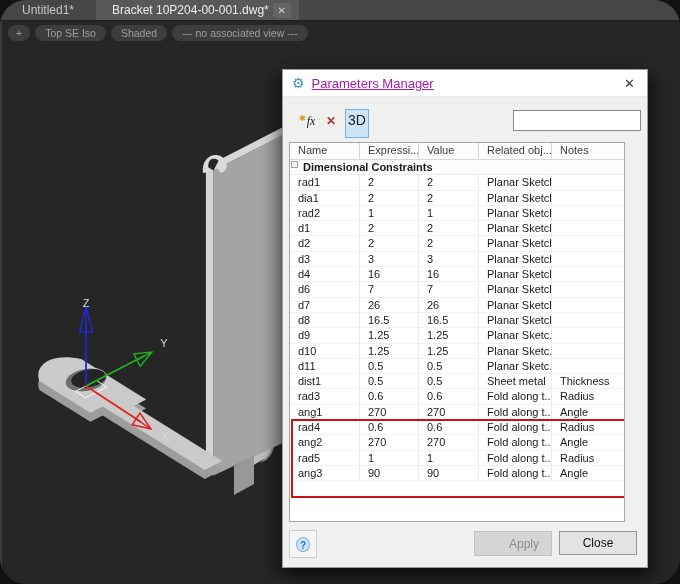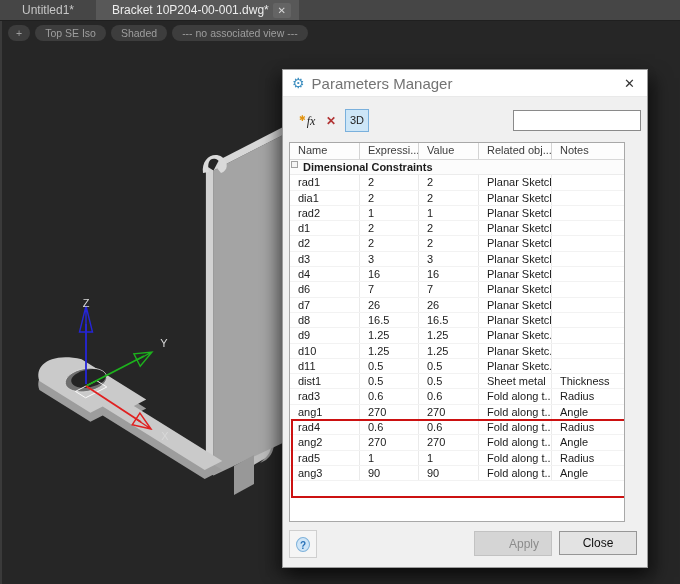--- a/index.html
+++ b/index.html
@@ -1,17 +1,17 @@
 <!DOCTYPE html>
 <html><head>
 <meta charset="utf-8">
 <style>
   html,body{margin:0;padding:0;background:#111;}
   #app{position:relative;width:680px;height:584px;overflow:hidden;
-       font-family:"Liberation Sans",sans-serif;}
+       font-family:"Liberation Sans",sans-serif;border-radius:26px;}
 
   
   .tabbar{position:absolute;top:0;left:0;width:680px;height:21px;background:#464646;
           display:flex;align-items:stretch;border-bottom:1px solid #1f1f1f;box-sizing:border-box;}
   .tab{display:flex;align-items:center;justify-content:center;font-size:12px;cursor:default;}
   .tab.inactive{width:96px;color:#c6c6c6;}
   .tab.active{background:#585858;color:#ededed;padding:0 8px 0 16px;gap:4px;}
   .tabclose{background:#646464;color:#d6d6d6;width:18px;height:15px;line-height:15px;
             text-align:center;font-size:10px;border-radius:2px;}
 
@@ -25,30 +25,30 @@
   .modelsvg{position:absolute;top:0;left:0;z-index:1;}
 
   
   .dialog{position:absolute;left:282px;top:69px;width:366px;height:499px;background:#f0f0f0;
           border:1px solid #9c9c9c;box-sizing:border-box;z-index:10;
           box-shadow:-7px 6px 14px rgba(0,0,0,.38), 7px 9px 16px rgba(0,0,0,.5);}
   .titlebar{position:absolute;top:0;left:0;right:0;height:27px;background:#fff;
             display:flex;align-items:center;padding:0 9px;gap:7px;box-sizing:border-box;
             border-bottom:1px solid #e9e9e9;}
   .dlg-icon{color:#3f8fc0;font-size:14px;line-height:14px;}
-  .dlg-title{font-size:15px;color:#737373;}
+  .dlg-title{font-size:13px;color:#a21caf;text-decoration:underline;}
   .dlg-close{margin-left:auto;color:#333;font-size:13px;padding:0 3px;}
 
   .tb-fx{position:absolute;left:16px;top:44px;font-size:12px;color:#222;font-style:italic;
          font-family:"Liberation Serif",serif;text-align:center;}
   .tb-fx .star{color:#e2930f;font-size:8px;font-style:normal;vertical-align:4px;margin-right:1px;}
   .tb-del{position:absolute;left:43px;top:44px;color:#b23434;font-size:12px;font-weight:bold;}
-  .tb-3d{position:absolute;left:62px;top:39px;width:24px;height:23px;background:#cde6f7;
+  .tb-3d{position:absolute;left:62px;top:39px;width:24px;height:29px;background:#cde6f7;
          border:1px solid #7ab0dc;box-sizing:border-box;text-align:center;line-height:21px;
-         font-size:11px;color:#222;}
+         font-size:14px;color:#222;}
   .tb-search{position:absolute;left:230px;top:40px;width:128px;height:21px;border:1px solid #8a8a8a;
              background:#fff;box-sizing:border-box;font-size:11px;padding:0 4px;outline:none;}
 
   
   .table{position:absolute;left:6px;top:72px;width:336px;height:380px;background:#fff;
          border:1px solid #a8a8a8;box-sizing:border-box;overflow:hidden;font-size:11px;color:#1b1b1b;}
   .thead{display:grid;grid-template-columns:70px 59px 60px 73px 1fr;height:16px;background:#fdfdfd;
          border-bottom:1px solid #d8d8d8;color:#3c3c3c;}
   .hcell{padding:1px 0 0 8px;border-right:1px solid #d4d4d4;white-space:nowrap;overflow:hidden;}
   .hcell:last-child{border-right:none;}

